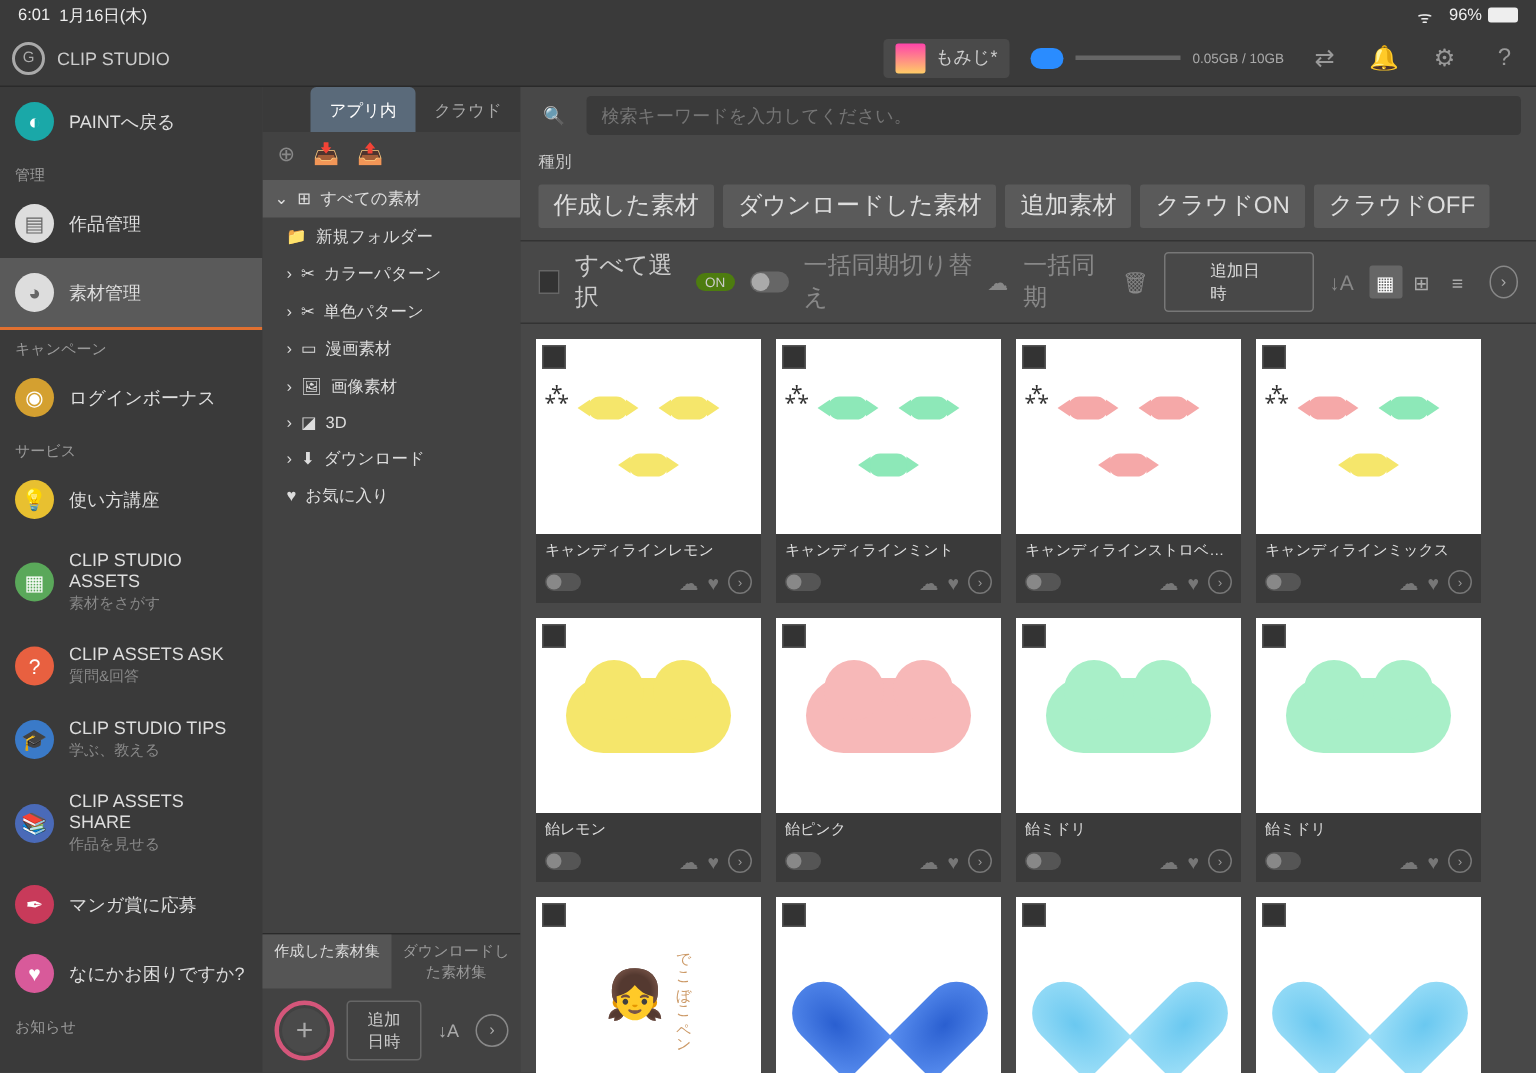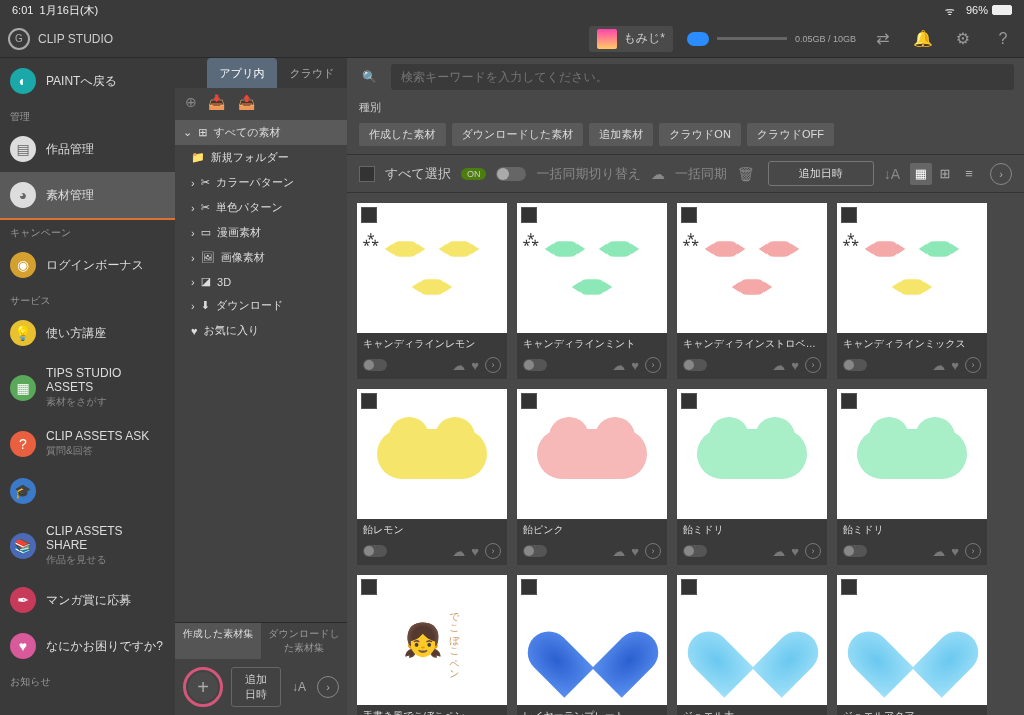--- a/index.html
+++ b/index.html
@@ -56,24 +56,24 @@
 .tb-sort { flex: 1; border: 1px solid #666; border-radius: 3px; padding: 4px 8px; text-align: center; font-size: 11px; color: #ccc; cursor: pointer; }
 .tb-ico { width: 20px; height: 20px; display: flex; align-items: center; justify-content: center; color: #aaa; cursor: pointer; }
 
 
 .content { flex: 1; display: flex; flex-direction: column; background: #484848; }
 .search-row { display: flex; align-items: center; padding: 6px 10px; gap: 8px; }
 .search-row .sicon { width: 26px; height: 26px; display:flex;align-items:center;justify-content:center;color:#aaa;}
 .search-input { flex: 1; background: #3a3a3a; border: none; padding: 6px 10px; color: #ccc; font-size: 12px; border-radius: 3px; outline: none; }
 .filter-label { font-size: 11px; color: #ccc; padding: 4px 12px; }
 .chips-row { display: flex; gap: 6px; padding: 4px 12px 8px; }
-.chip { background: #5a5a5a; padding: 4px 10px; font-size: 11px; border-radius: 2px; cursor: pointer; color: #ddd; }
+.chip { background: #5a5a5a; padding: 4px 10px; font-size: 16px; border-radius: 2px; cursor: pointer; color: #ddd; }
 .toolbar-row { display: flex; align-items: center; gap: 10px; padding: 6px 12px; border-top: 1px solid #333; border-bottom: 1px solid #333; }
 .cb { width: 16px; height: 16px; border: 1px solid #666; background: #333; }
-.tr-label { font-size: 13px; color: #ccc; }
+.tr-label { font-size: 16px; color: #ccc; }
 .toggle { width: 30px; height: 14px; background: #666; border-radius: 7px; position: relative; }
 .toggle::after { content: ""; position: absolute; width: 12px; height: 12px; background: #aaa; border-radius: 50%; top: 1px; left: 1px; }
 .tr-ico { color: #888; font-size: 14px; cursor: pointer; }
 .sort-btn { border: 1px solid #777; border-radius: 3px; padding: 4px 30px; font-size: 11px; color: #ddd; cursor: pointer; margin-left: auto; }
 .view-btns { display: flex; gap: 2px; }
 .vbtn { width: 22px; height: 22px; display: flex; align-items: center; justify-content: center; color: #aaa; cursor: pointer; font-size: 13px; }
 .vbtn.active { background: #666; color: #fff; border-radius: 2px; }
 .cir-btn { width: 22px; height: 22px; border: 1.5px solid #888; border-radius: 50%; display: flex; align-items: center; justify-content: center; color: #aaa; cursor: pointer; font-size: 11px; }
 
 
@@ -175,33 +175,37 @@
       <span>ログインボーナス</span>
     </div>
     <div class="sb-section">サービス</div>
     <div class="sb-btn">
       <div class="sb-icon" style="background:#e8c030;color:#fff">💡</div>
       <span>使い方講座</span>
     </div>
     <div class="sb-btn">
       <div class="sb-icon" style="background:#5aa85a;color:#fff">▦</div>
       <div class="sb-item-text">
-          <span>TIPS STUDIO ASSETS</span>
+          <span>CLIP STUDIO ASSETS</span>
           <span class="sb-sub">素材をさがす</span>
         </div>
     </div>
     <div class="sb-btn">
       <div class="sb-icon" style="background:#e86040;color:#fff">?</div>
       <div class="sb-item-text">
           <span>CLIP ASSETS ASK</span>
           <span class="sb-sub">質問&amp;回答</span>
         </div>
     </div>
     <div class="sb-btn">
       <div class="sb-icon" style="background:#3a7ac8;color:#fff">🎓</div>
+      <div class="sb-item-text">
+          <span>CLIP STUDIO TIPS</span>
+          <span class="sb-sub">学ぶ、教える</span>
+        </div>
     </div>
     <div class="sb-btn">
       <div class="sb-icon" style="background:#4a6ab8;color:#fff">📚</div>
       <div class="sb-item-text">
           <span>CLIP ASSETS SHARE</span>
           <span class="sb-sub">作品を見せる</span>
         </div>
     </div>
     <div class="sb-btn">
       <div class="sb-icon" style="background:#c83a5a;color:#fff">✒</div>

